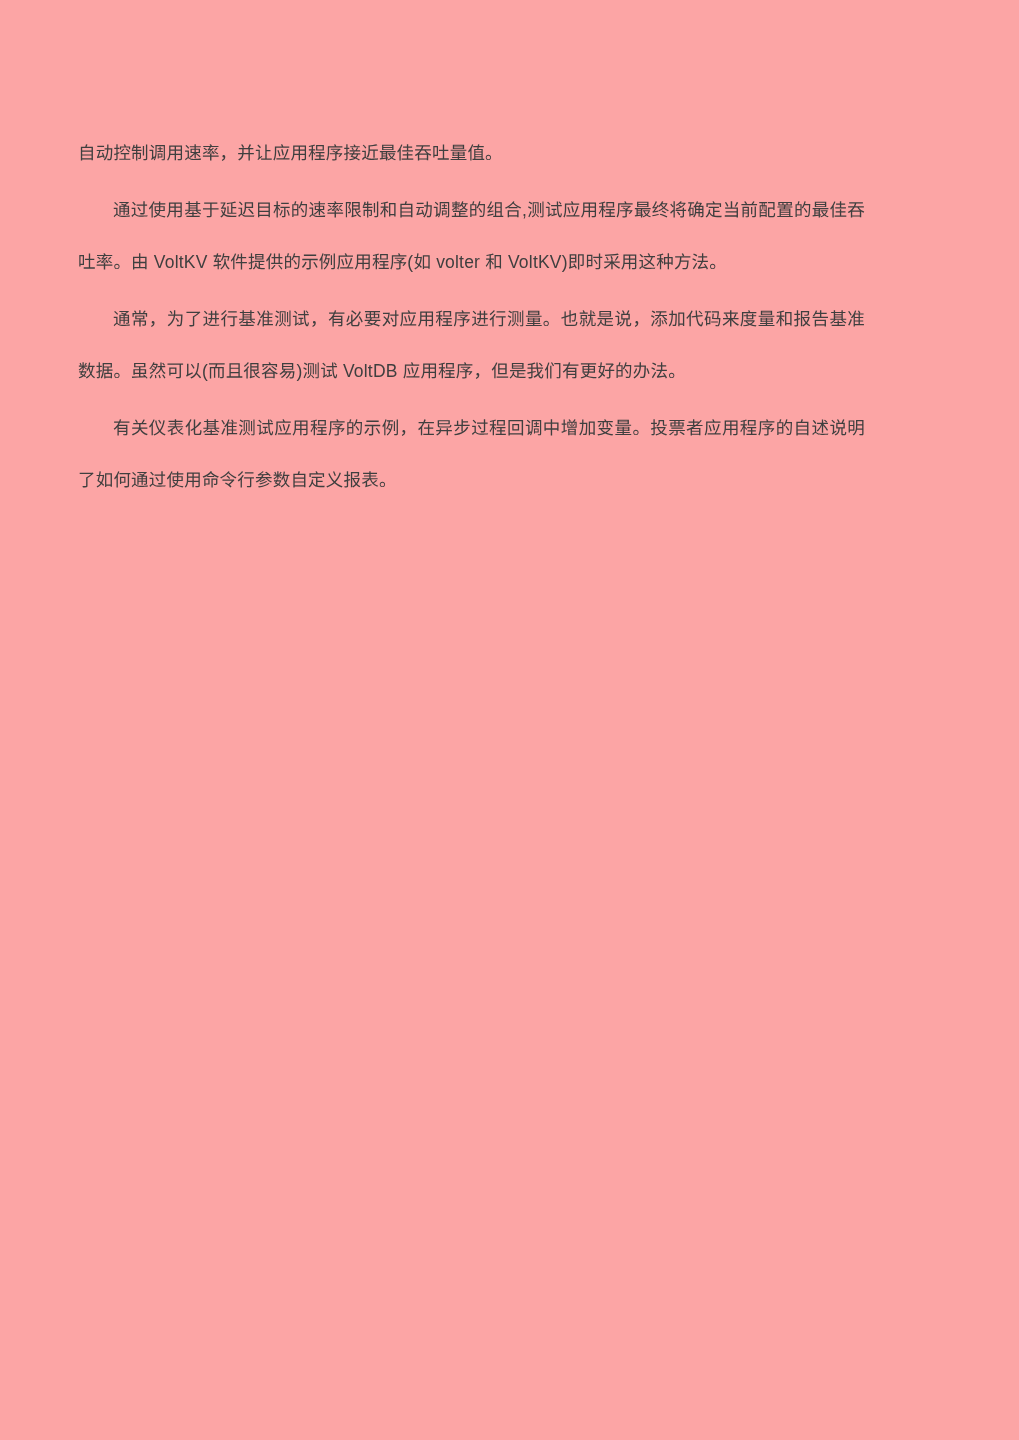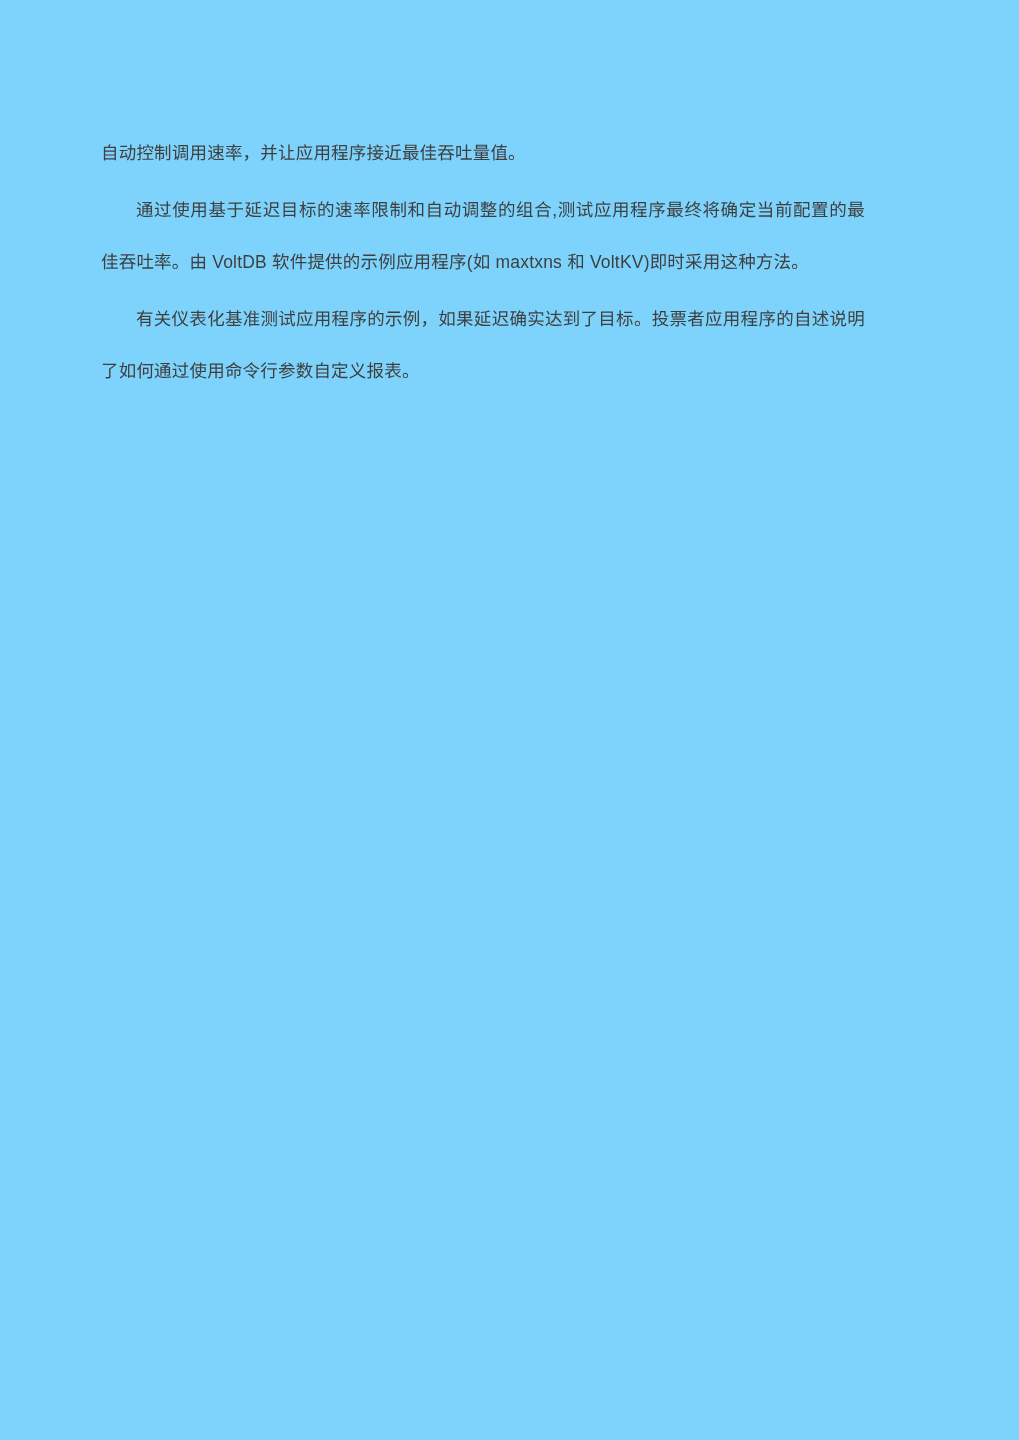--- a/index.html
+++ b/index.html
@@ -11,22 +11,22 @@
     width: 1019px;
     height: 1440px;
     position: relative;
     font-family: "Liberation Sans", sans-serif;
     overflow: hidden;
   }
   .page {
     box-sizing: border-box;
     width: 1019px;
     height: 1440px;
-    padding: 127px 154px 0 101px;
-    background: #7dd3fc;
+    padding: 127px 154px 0 78px;
+    background: #fca5a5;
   }
   .body-text p {
     margin: 0 0 4px 0;
     font-size: 17.5px;
     line-height: 52.5px;
     color: #3f3f3f;
     text-align: justify;
     text-justify: inter-ideograph;
     word-break: break-all;
     letter-spacing: 0.2px;
@@ -45,21 +45,22 @@
 </style>
 </head>
 <body>
 
 <div class="page">
   <div class="body-text">
 
     <p>自动控制调用速率，并让应用程序接近最佳吞吐量值。</p>
 
 
-    <p class="indent">通过使用基于延迟目标的速率限制和自动调整的组合,测试应用程序最终将确定当前配置的最佳吞吐率。由 VoltDB 软件提供的示例应用程序(如 maxtxns 和 VoltKV)即时采用这种方法。</p>
+    <p class="indent">通过使用基于延迟目标的速率限制和自动调整的组合,测试应用程序最终将确定当前配置的最佳吞吐率。由 VoltKV 软件提供的示例应用程序(如 volter 和 VoltKV)即时采用这种方法。</p>
 
 
+    <p class="indent">通常，为了进行基准测试，有必要对应用程序进行测量。也就是说，添加代码来度量和报告基准数据。虽然可以(而且很容易)测试 VoltDB 应用程序，但是我们有更好的办法。</p>
 
 
-    <p class="indent">有关仪表化基准测试应用程序的示例，如果延迟确实达到了目标。投票者应用程序的自述说明了如何通过使用命令行参数自定义报表。</p>
+    <p class="indent">有关仪表化基准测试应用程序的示例，在异步过程回调中增加变量。投票者应用程序的自述说明了如何通过使用命令行参数自定义报表。</p>
 
   </div>
 </div>
 
 </body></html>

